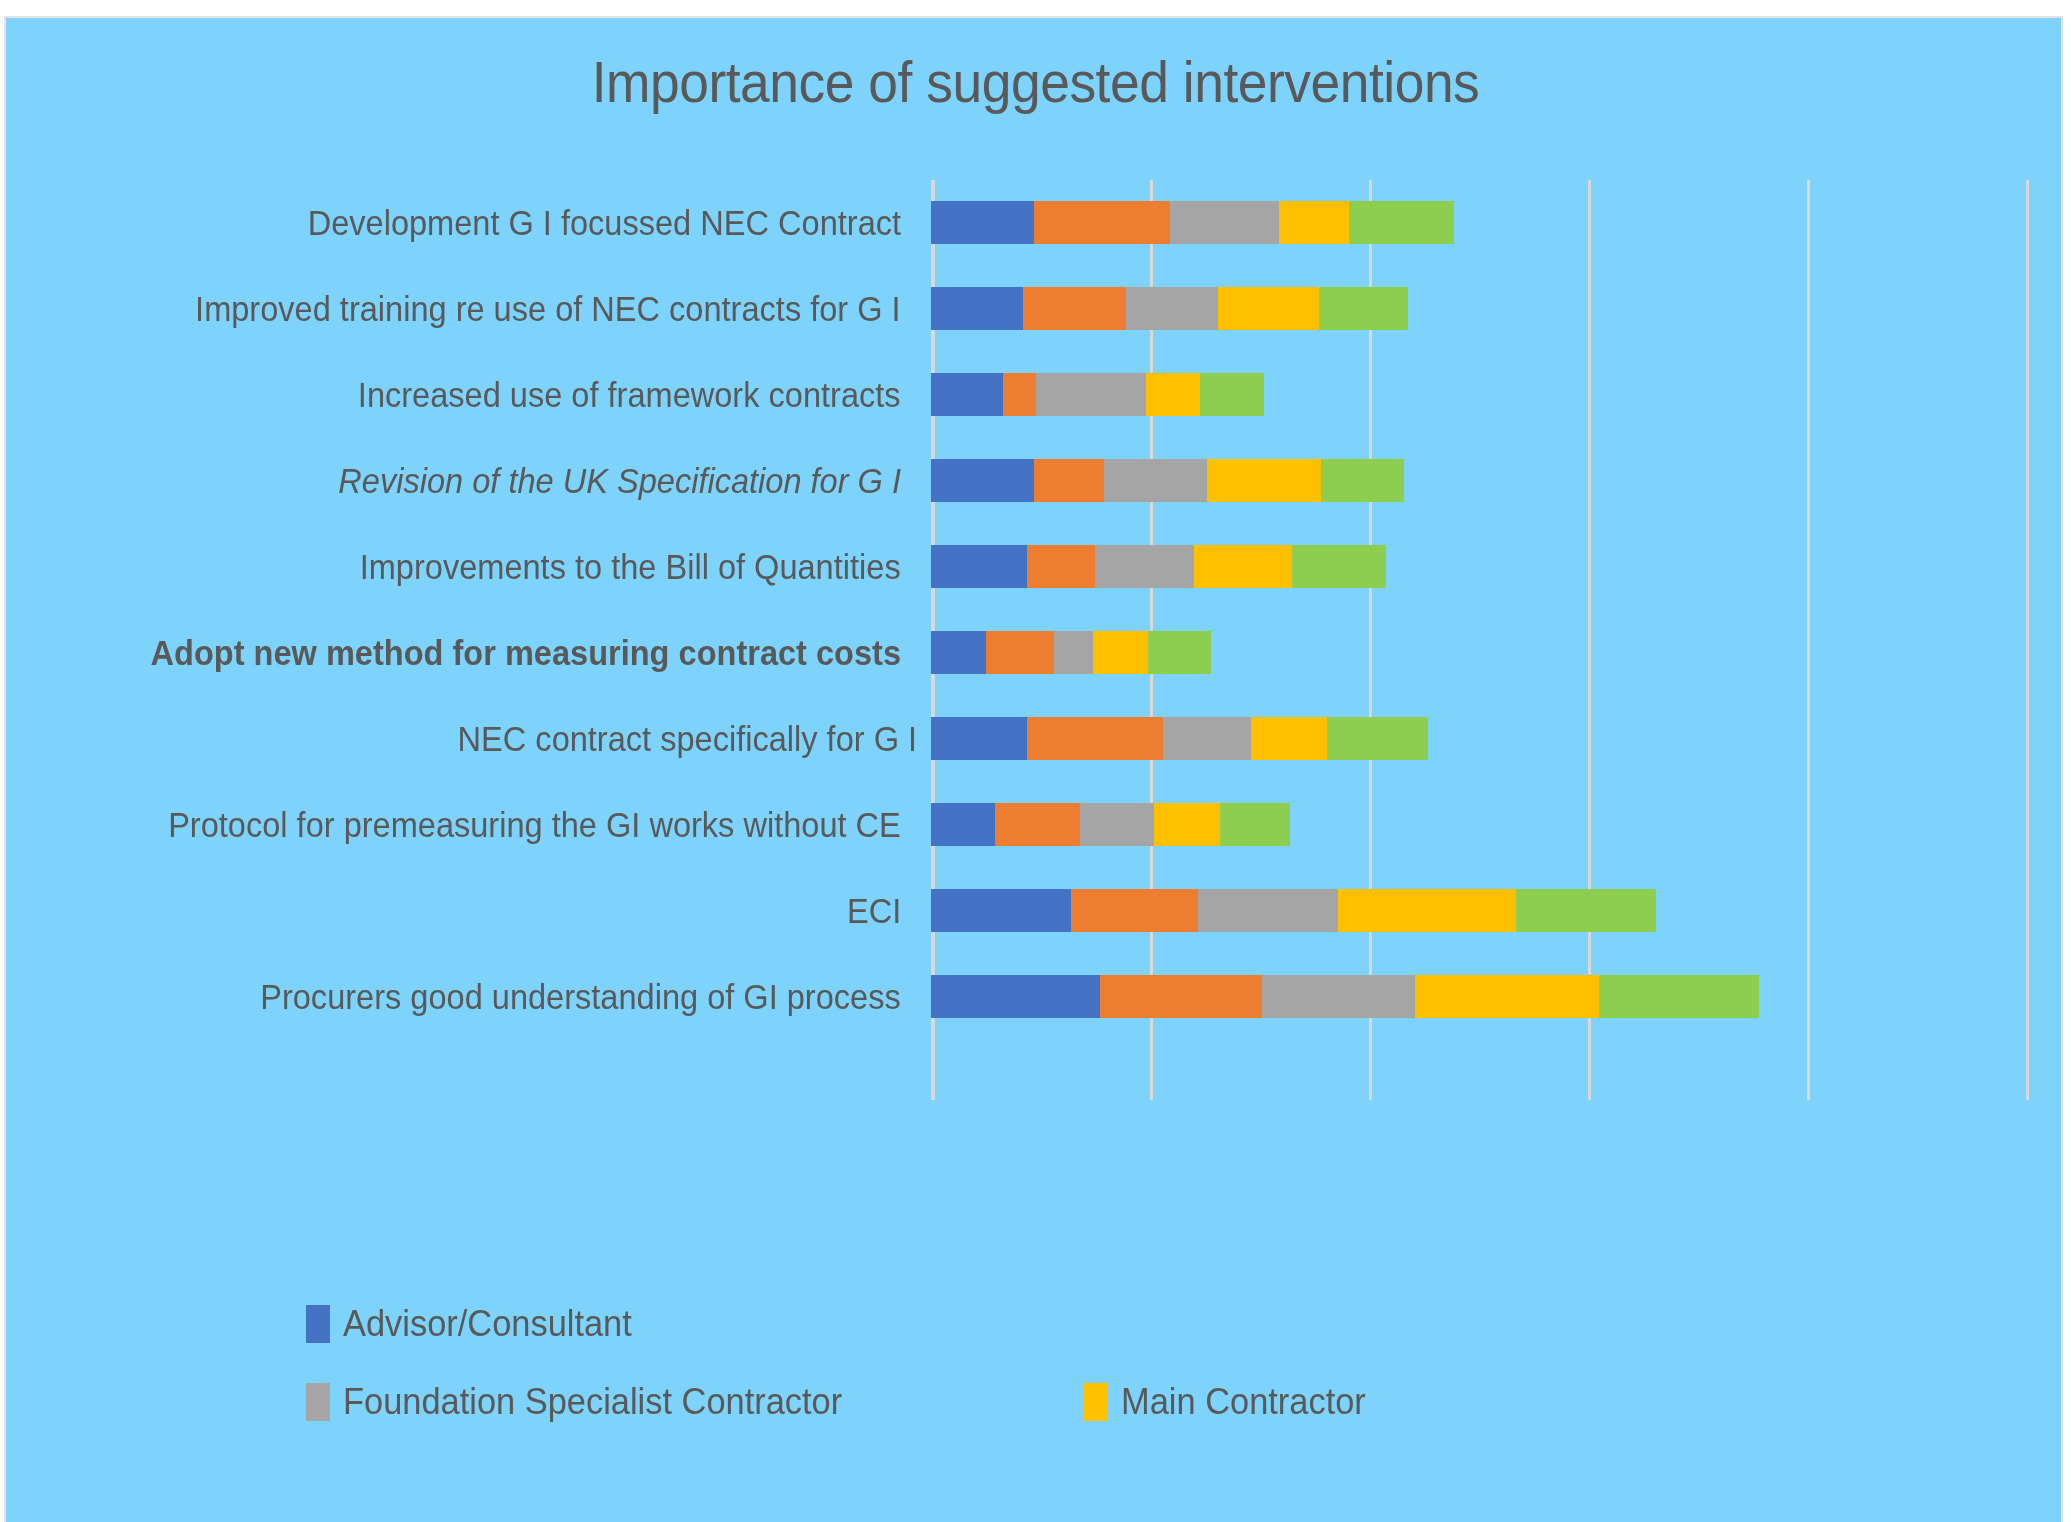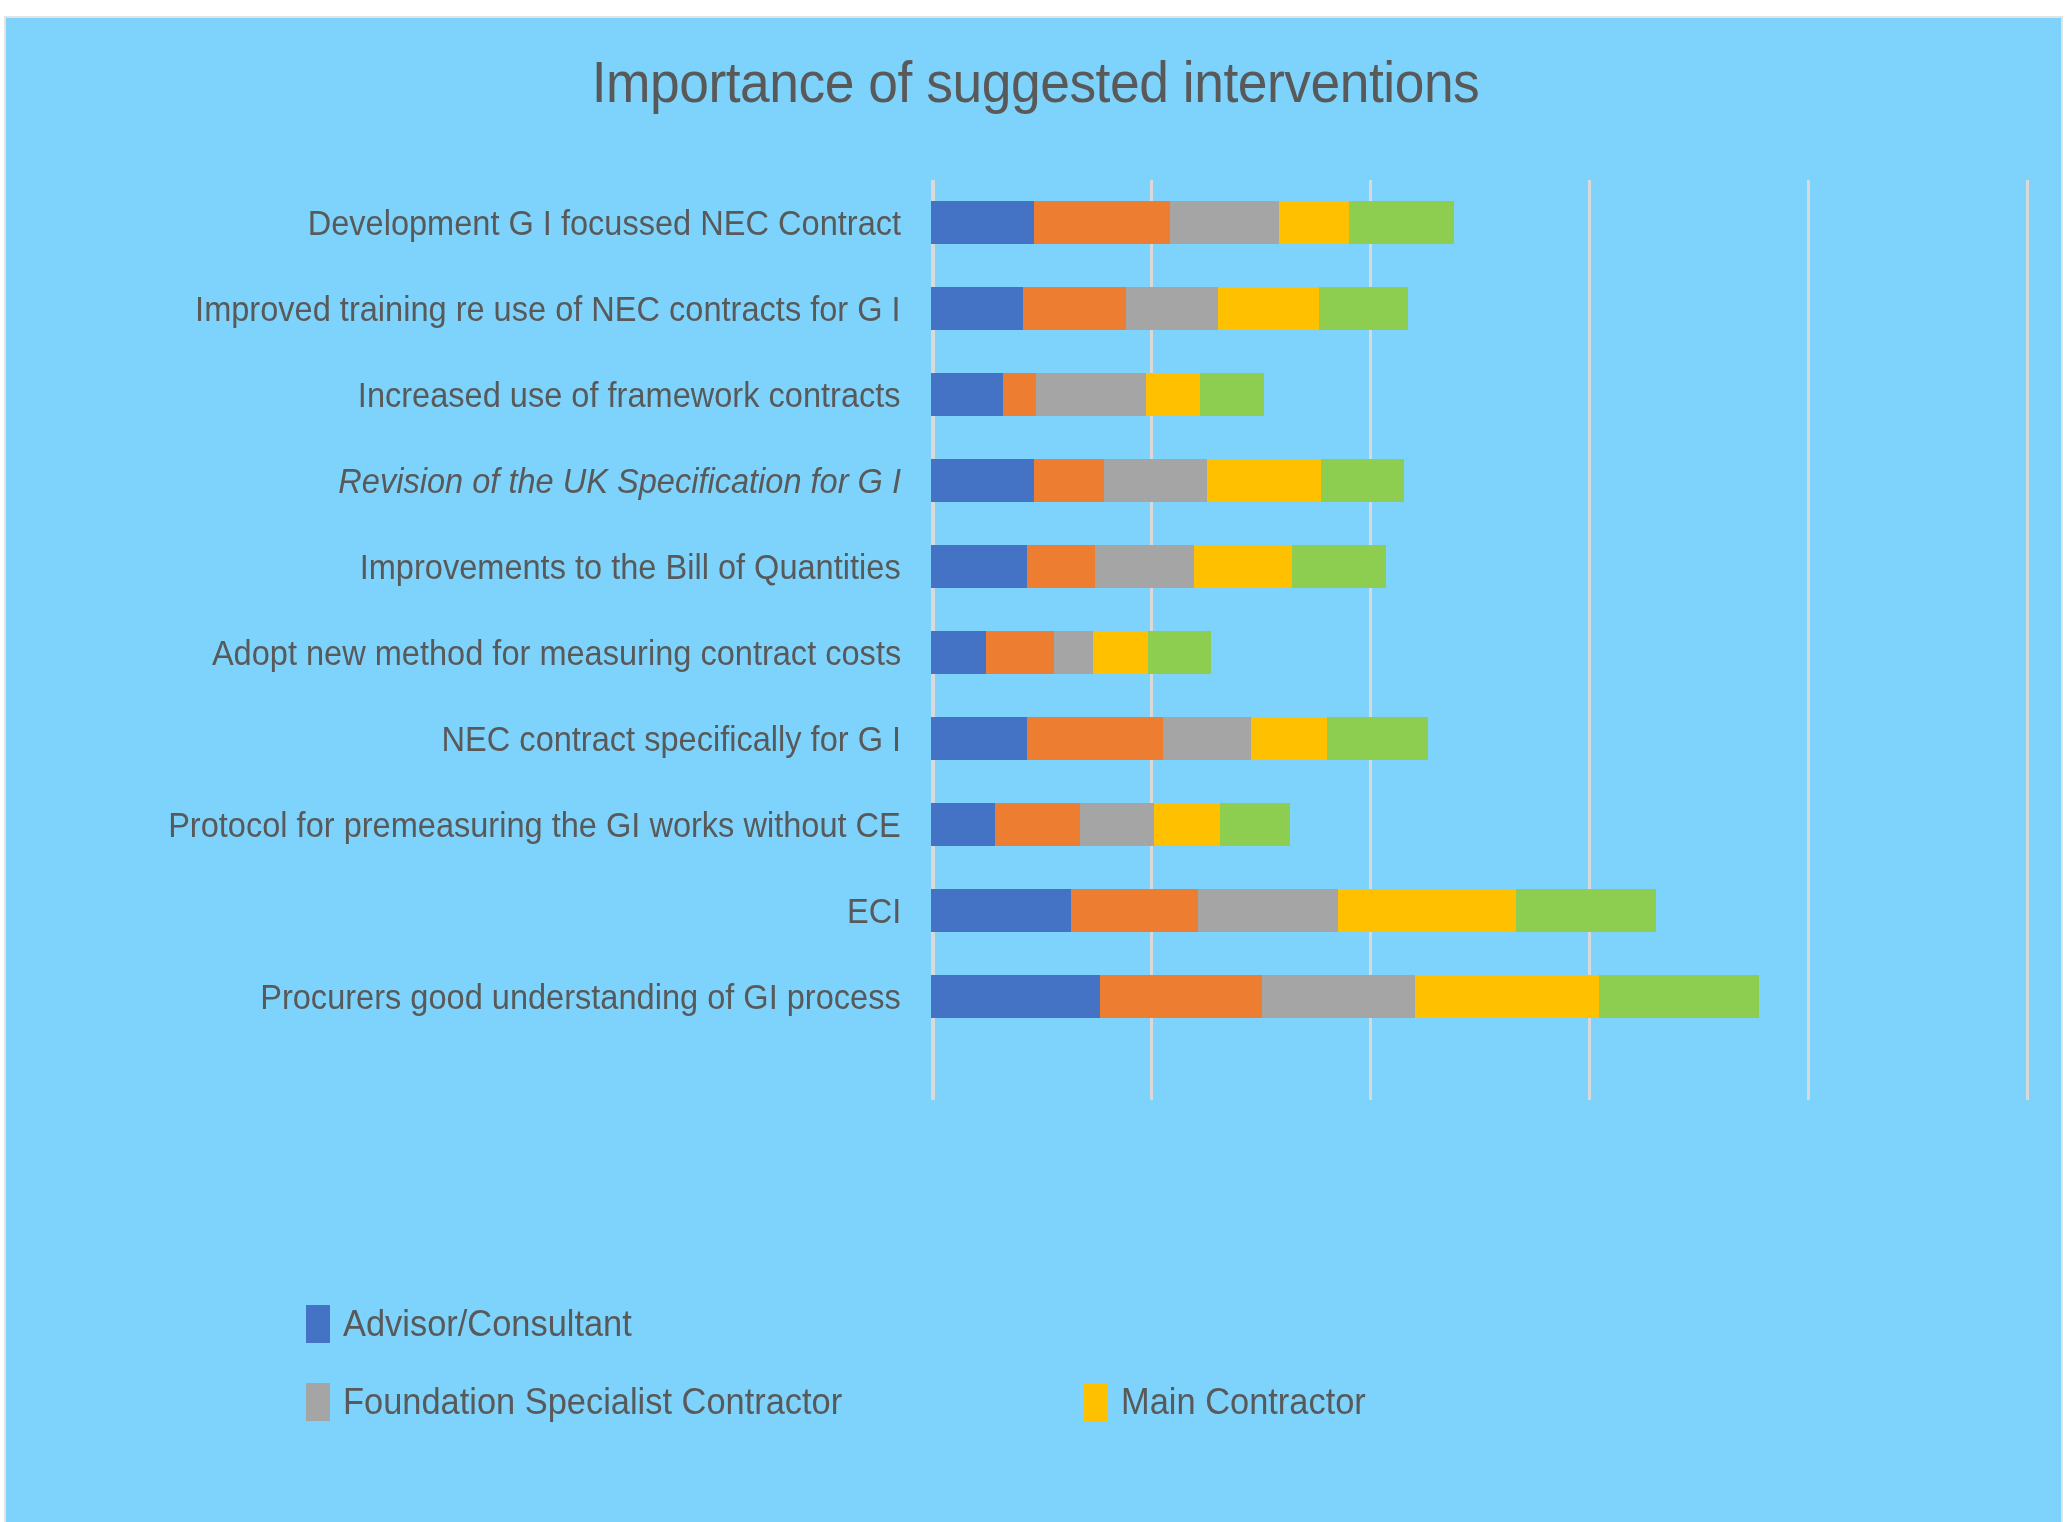--- a/index.html
+++ b/index.html
@@ -105,24 +105,24 @@
       </div>
       <div class="catlabel-row" style="top: 172px;">
         <span>Increased use of framework contracts</span>
       </div>
       <div class="catlabel-row" style="top: 258px; font-style: italic;">
         <span>Revision of the UK Specification for G I</span>
       </div>
       <div class="catlabel-row" style="top: 344px;">
         <span>Improvements to the Bill of Quantities</span>
       </div>
-      <div class="catlabel-row" style="top: 430px;">
+      <div class="catlabel-row" style="top: 430px; font-weight: bold;">
         <span>Adopt new method for measuring contract costs</span>
       </div>
-      <div class="catlabel-row" style="top: 516px;">
+      <div class="catlabel-row" style="top: 516px; padding-left: 16px;">
         <span>NEC contract specifically for G I</span>
       </div>
       <div class="catlabel-row" style="top: 602px;">
         <span>Protocol for premeasuring the GI works without CE</span>
       </div>
       <div class="catlabel-row" style="top: 688px;">
         <span>ECI</span>
       </div>
       <div class="catlabel-row" style="top: 774px;">
         <span>Procurers good understanding of GI process</span>

